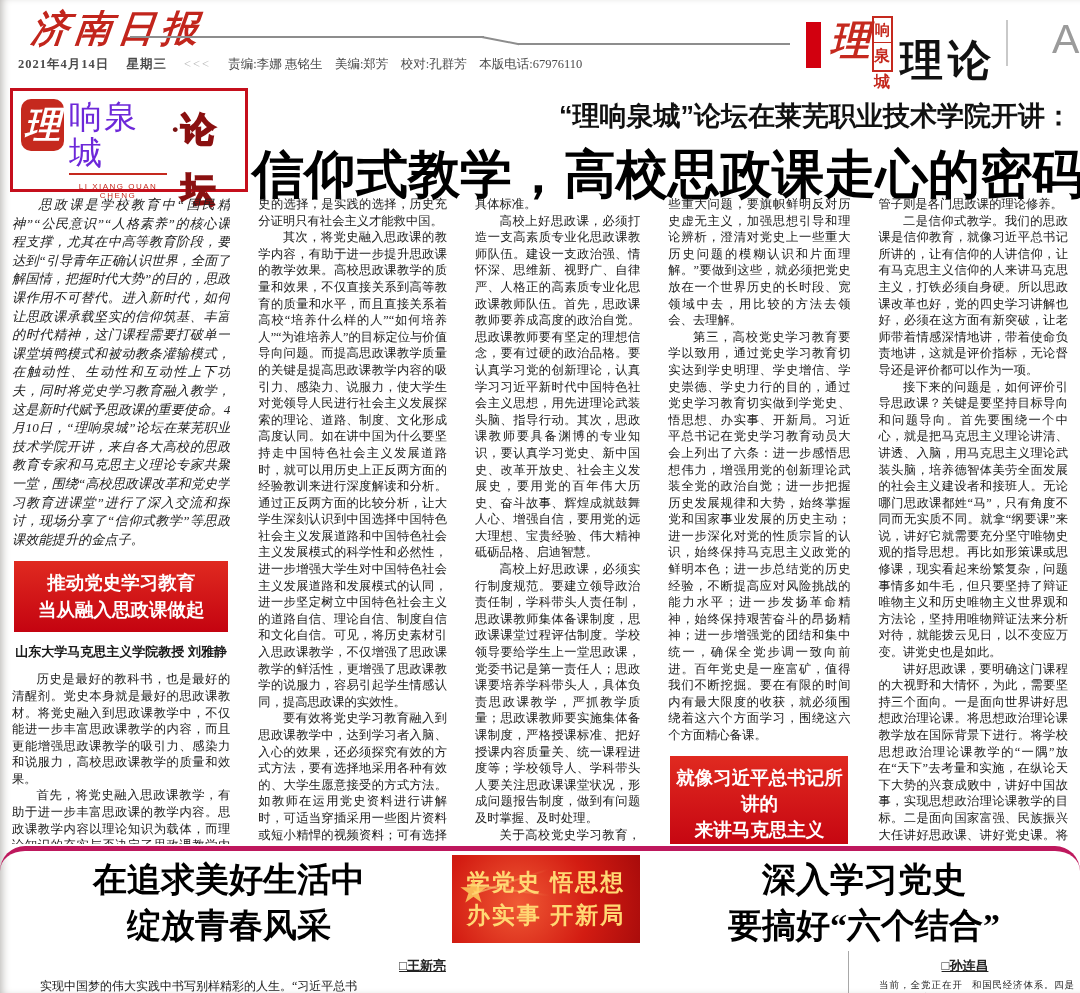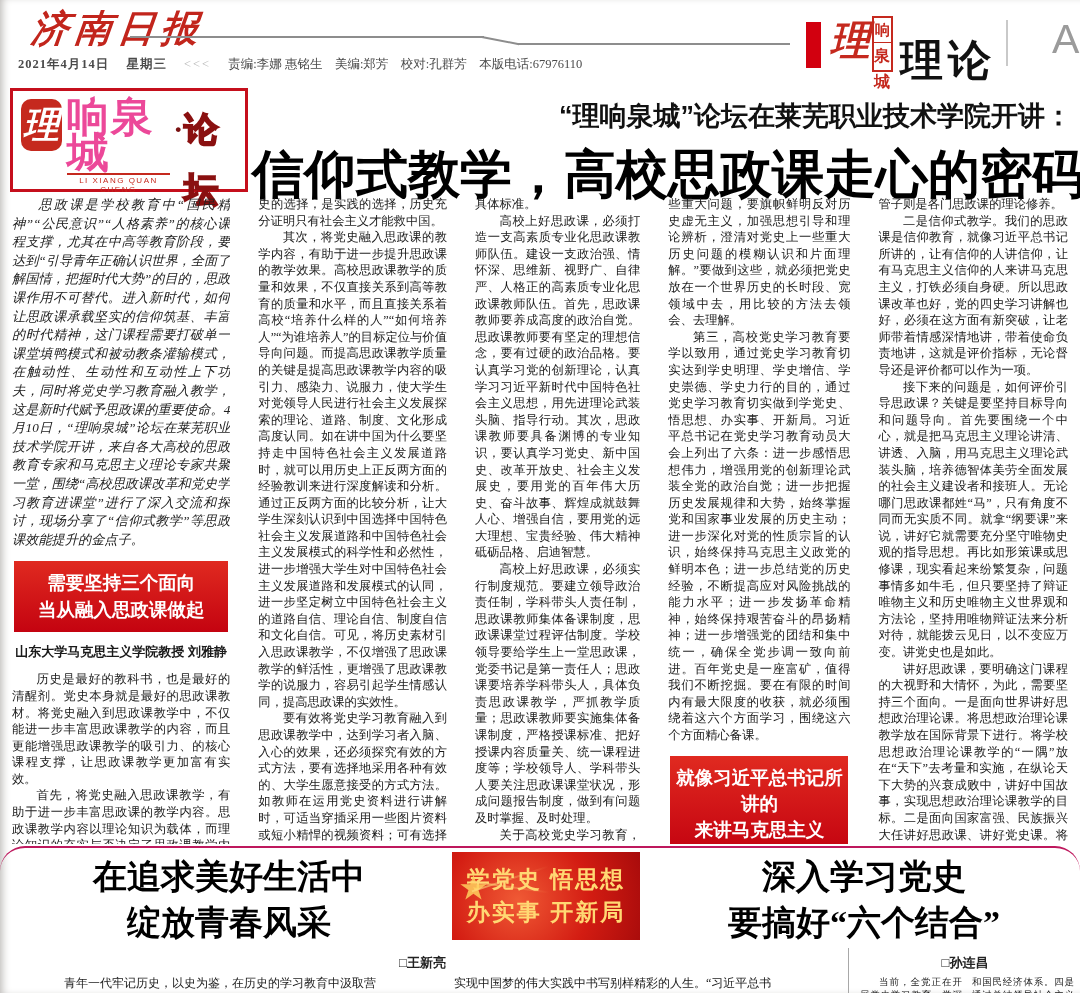--- a/index.html
+++ b/index.html
@@ -34,24 +34,24 @@
   .page-no { position:absolute; left:1016px; top:16px; font-size:41px; color:#9b9b9b;
              font-family:"Liberation Sans",sans-serif;margin-left:36px; }
 
   
   #forum-box { position:absolute; left:10px; top:88px; width:238px; height:104px;
                border:3px solid #c50f1c; background:#fff; padding:8px 6px 4px 8px; }
   .fb-row { display:flex; align-items:flex-start; }
   .fb-li { width:52px; height:52px; background:#c5291e; border-radius:10px; color:#fff;
            font-size:36px; font-style:italic; font-weight:bold; text-align:center; line-height:52px; }
   .fb-mid { margin-left:5px; }
-  .fb-name { font-size:42px; font-weight:700; color:#ec4899; letter-spacing:2px; line-height:36px;
+  .fb-name { font-size:33px; font-weight:400; color:#6d28d9; letter-spacing:2px; line-height:36px;
              font-family:"Liberation Sans",sans-serif; }
   .fb-latin { font-size:8px; color:#c5291e; letter-spacing:1.5px; border-top:2px solid #c5291e;
-              margin-top:2px; padding-top:1px; text-align:center; font-family:"Liberation Sans",sans-serif; }
+              margin-top:2px; padding-top:7px; text-align:center; font-family:"Liberation Sans",sans-serif; }
   .fb-dot { font-size:30px; font-weight:900; color:#7a1212; line-height:60px; margin:0 1px 0 3px; }
   .fb-forum { font-size:34px; font-weight:900; color:#fff; line-height:60px;
               -webkit-text-stroke:2px #8a1010; text-stroke:2px #8a1010; letter-spacing:1px;
               font-family:"Liberation Sans",sans-serif; }
 
   
   #headline { position:absolute; left:252px; top:98px; width:820px; text-align:right; }
   .kicker { font-size:27px; font-weight:bold; font-family:"Liberation Sans",sans-serif; color:#111; }
   .main-title { margin-top:6px; font-size:52px; font-weight:900; letter-spacing:0px; color:#000;
                 white-space:nowrap; }
@@ -64,34 +64,34 @@
   .col p { text-indent:2em; }
   .col p.cont { text-indent:0; }
   .intro { font-style:italic; font-size:13.2px; line-height:18.6px; text-indent:2em; color:#222; }
   .banner { background:linear-gradient(#e02a20,#c40310); color:#fff; text-align:center;
             font-weight:bold; font-size:18.5px; line-height:1.42; padding:9px 2px; margin:12px 2px 10px;
             font-family:"Liberation Sans",sans-serif; }
   .byline { text-align:center; font-weight:bold; font-size:13px; margin:2px 0 10px;
             font-family:"Liberation Sans",sans-serif; line-height:1.5; }
 
   
-  #bottom { position:absolute; left:0; top:846px; width:1080px; height:120px; border-top:2px solid #be185d;border-radius:25px; }
+  #bottom { position:absolute; left:0; top:846px; width:1080px; height:120px; border-top:5px solid #be185d;border-radius:25px; }
   .bt-title { position:absolute; text-align:center; font-weight:900; font-size:34px; line-height:1.35; color:#000; }
   .bt-left-title { left:14px; top:6px; width:430px; }
   .bt-right-title { left:652px; top:6px; width:424px; }
   .slogan { position:absolute; left:452px; top:4px; width:188px; height:88px;
             background:radial-gradient(circle at 35% 55%, #f05a35 0%, #d31c12 55%, #a80b0b 100%);
             color:#ffd873; font-weight:900; display:flex; flex-direction:column; justify-content:center;
             align-items:center; font-size:23px; line-height:1.45; letter-spacing:2px;
             font-family:"Liberation Sans",sans-serif; overflow:hidden; }
   .slogan .star { position:absolute; left:8px; top:14px; color:#ffcf5e; font-size:30px; opacity:.85; }
   .slogan .ray { position:absolute; background:linear-gradient(90deg,#ffda7a,transparent);
                  height:2px; width:80px; left:18px; opacity:.7; }
   .author { position:absolute; top:106px; font-size:13px; font-weight:bold; text-align:center;
-            font-family:"Liberation Sans",sans-serif; color:#222; }
+            font-family:"Liberation Sans",sans-serif; color:#222;text-decoration:underline; }
   .author-left { left:0; width:845px; }
   .author-right { left:858px; width:214px; }
   .excerpt { position:absolute; top:128px; display:flex; }
   .excerpt-left { left:40px; width:800px; gap:28px; font-size:12px; line-height:15px; }
   .excerpt-left .xc { width:386px; }
   .excerpt-right { left:860px; width:214px; gap:10px; font-size:9.5px; line-height:12.5px; }
   .excerpt-right .xc { width:102px; }
   .xc p { text-indent:2em; text-align:justify; }
   .xc p.cont { text-indent:0; }
   .bt-divider { position:absolute; left:848px; top:100px; width:1px; height:46px; background:#a8a8a8; }
@@ -139,25 +139,25 @@
 
   <div id="headline">
     <div class="kicker">“理响泉城”论坛在莱芜职业技术学院开讲：</div>
     <div class="main-title">信仰式教学，高校思政课走心的密码</div>
   </div>
 
   <div id="columns">
     <div class="col c1">
       <div class="intro">思政课是学校教育中“国民精神”“公民意识”“人格素养”的核心课程支撑，尤其在中高等教育阶段，要达到“引导青年正确认识世界，全面了解国情，把握时代大势”的目的，思政课作用不可替代。进入新时代，如何让思政课承载坚实的信仰筑基、丰富的时代精神，这门课程需要打破单一课堂填鸭模式和被动教条灌输模式，在触动性、生动性和互动性上下功夫，同时将党史学习教育融入教学，这是新时代赋予思政课的重要使命。4月10日，“理响泉城”论坛在莱芜职业技术学院开讲，来自各大高校的思政教育专家和马克思主义理论专家共聚一堂，围绕“高校思政课改革和党史学习教育进课堂”进行了深入交流和探讨，现场分享了“信仰式教学”等思政课效能提升的金点子。</div>
       <div class="banner">
-        <div>需要坚持三个面向</div>
+        <div>推动党史学习教育</div>
         <div>当从融入思政课做起</div>
       </div>
       <div class="byline">山东大学马克思主义学院教授 刘雅静</div>
-      <p>历史是最好的教科书，也是最好的清醒剂。党史本身就是最好的思政课教材。将党史融入到思政课教学中，不仅能进一步丰富思政课教学的内容，而且更能增强思政课教学的吸引力、的核心课程支撑，让思政课教学更加富有实效。</p>
+      <p>历史是最好的教科书，也是最好的清醒剂。党史本身就是最好的思政课教材。将党史融入到思政课教学中，不仅能进一步丰富思政课教学的内容，而且更能增强思政课教学的吸引力、感染力和说服力，高校思政课教学的质量和效果。</p>
       <p>首先，将党史融入思政课教学，有助于进一步丰富思政课的教学内容。思政课教学内容以理论知识为载体，而理论知识的充实与否决定了思政课教学内容的广度和深度。将一些重要历史事件引入思政课教学，将使思政课的理论讲解更具有说服力，更易于被学生掌握和认同。如在讲中国为什么要选择社会主义发展道路时，就可以用近代以来的一个个具体的历史事件来分析，强调在近代中华民族百余年的历史中，无数仁人志士为寻求救国救民道路，进行过各种探索，包括太平天国农民起义、洋务运动、戊戌变法、辛亥革命，这些探索虽均对帝国主义、封建主义以极大地打击，但最后都失败了。最终是俄国十月革命一声炮响，给中国送来了马克思主义，是马克思主义与中国工人运动相结合产生了中国共产党，是中国共产党领导中国人民进行了28年的新民主主义革命，推翻了压在中国人民头上的三座大山，建立了独立的新中国，中国人才真的站了起来。通过对近代百余年中国历史的分析，让学生认识到，中国选择社会主义道路，是历</p>
     </div>
 
     <div class="col c2">
       <p class="cont">史的选择，是实践的选择，历史充分证明只有社会主义才能救中国。</p>
       <p>其次，将党史融入思政课的教学内容，有助于进一步提升思政课的教学效果。高校思政课教学的质量和效果，不仅直接关系到高等教育的质量和水平，而且直接关系着高校“培养什么样的人”“如何培养人”“为谁培养人”的目标定位与价值导向问题。而提高思政课教学质量的关键是提高思政课教学内容的吸引力、感染力、说服力，使大学生对党领导人民进行社会主义发展探索的理论、道路、制度、文化形成高度认同。如在讲中国为什么要坚持走中国特色社会主义发展道路时，就可以用历史上正反两方面的经验教训来进行深度解读和分析。通过正反两方面的比较分析，让大学生深刻认识到中国选择中国特色社会主义发展道路和中国特色社会主义发展模式的科学性和必然性，进一步增强大学生对中国特色社会主义发展道路和发展模式的认同，进一步坚定树立中国特色社会主义的道路自信、理论自信、制度自信和文化自信。可见，将历史素材引入思政课教学，不仅增强了思政课教学的鲜活性，更增强了思政课教学的说服力，容易引起学生情感认同，提高思政课的实效性。</p>
       <p>要有效将党史学习教育融入到思政课教学中，达到学习者入脑、入心的效果，还必须探究有效的方式方法，要有选择地采用各种有效的、大学生愿意接受的方式方法。如教师在运用党史资料进行讲解时，可适当穿插采用一些图片资料或短小精悍的视频资料；可有选择地组织学生分享党史故事，让同学们在分享中感受力量；通过校园文化宣传平台、学生活动平台、学生社团平台、互联网平台和重要时间节点的仪式教育活动等，开展形式多样的党史宣传教育活动；还可以通过组织学生观看党史图片展、党史经典影视片等活动，辅助课堂教学。</p>
 
     </div>
 
@@ -207,23 +207,20 @@
       <div>深入学习党史</div>
       <div>要搞好“六个结合”</div>
     </div>
 
     <div class="author author-left">□王新亮</div>
     <div class="author author-right">□孙连昌</div>
     <div class="bt-divider"></div>
 
     <div class="excerpt excerpt-left">
       <div class="xc">
-        <p>青年一代牢记历史，以史为鉴，在历史的学习教育中汲取营</p>
-      </div>
-      <div class="xc">
         <p class="cont">实现中国梦的伟大实践中书写别样精彩的人生。“习近平总书</p>
       </div>
     </div>
 
     <div class="excerpt excerpt-right">
       <div class="xc">
         <p>当前，全党正在开展党史学习教育。学深悟透百</p>
       </div>
       <div class="xc">
         <p class="cont">和国民经济体系。四是通过总结领导社会主义建设</p>

